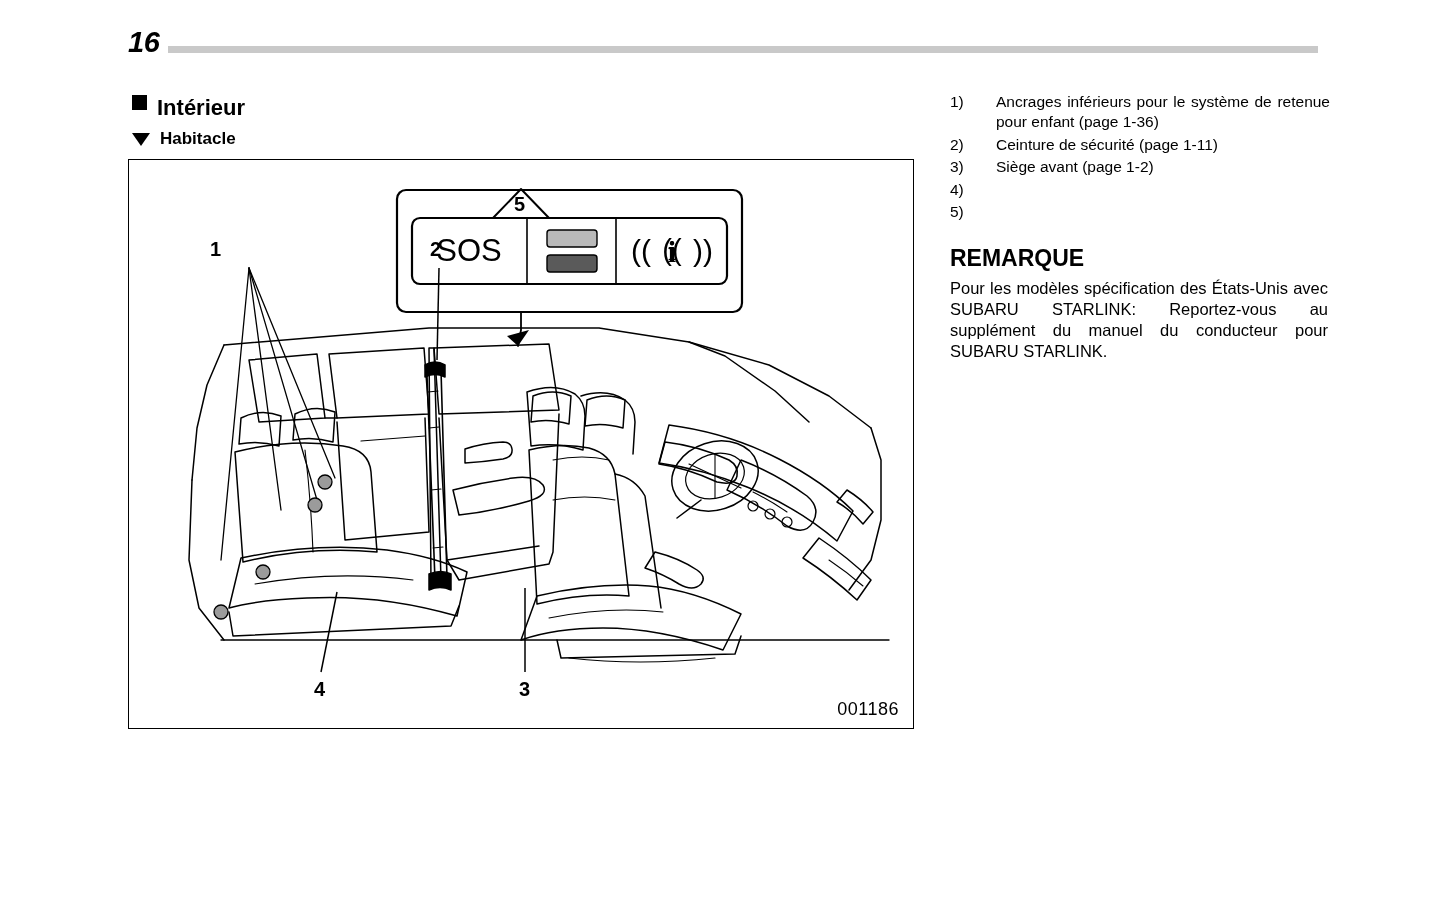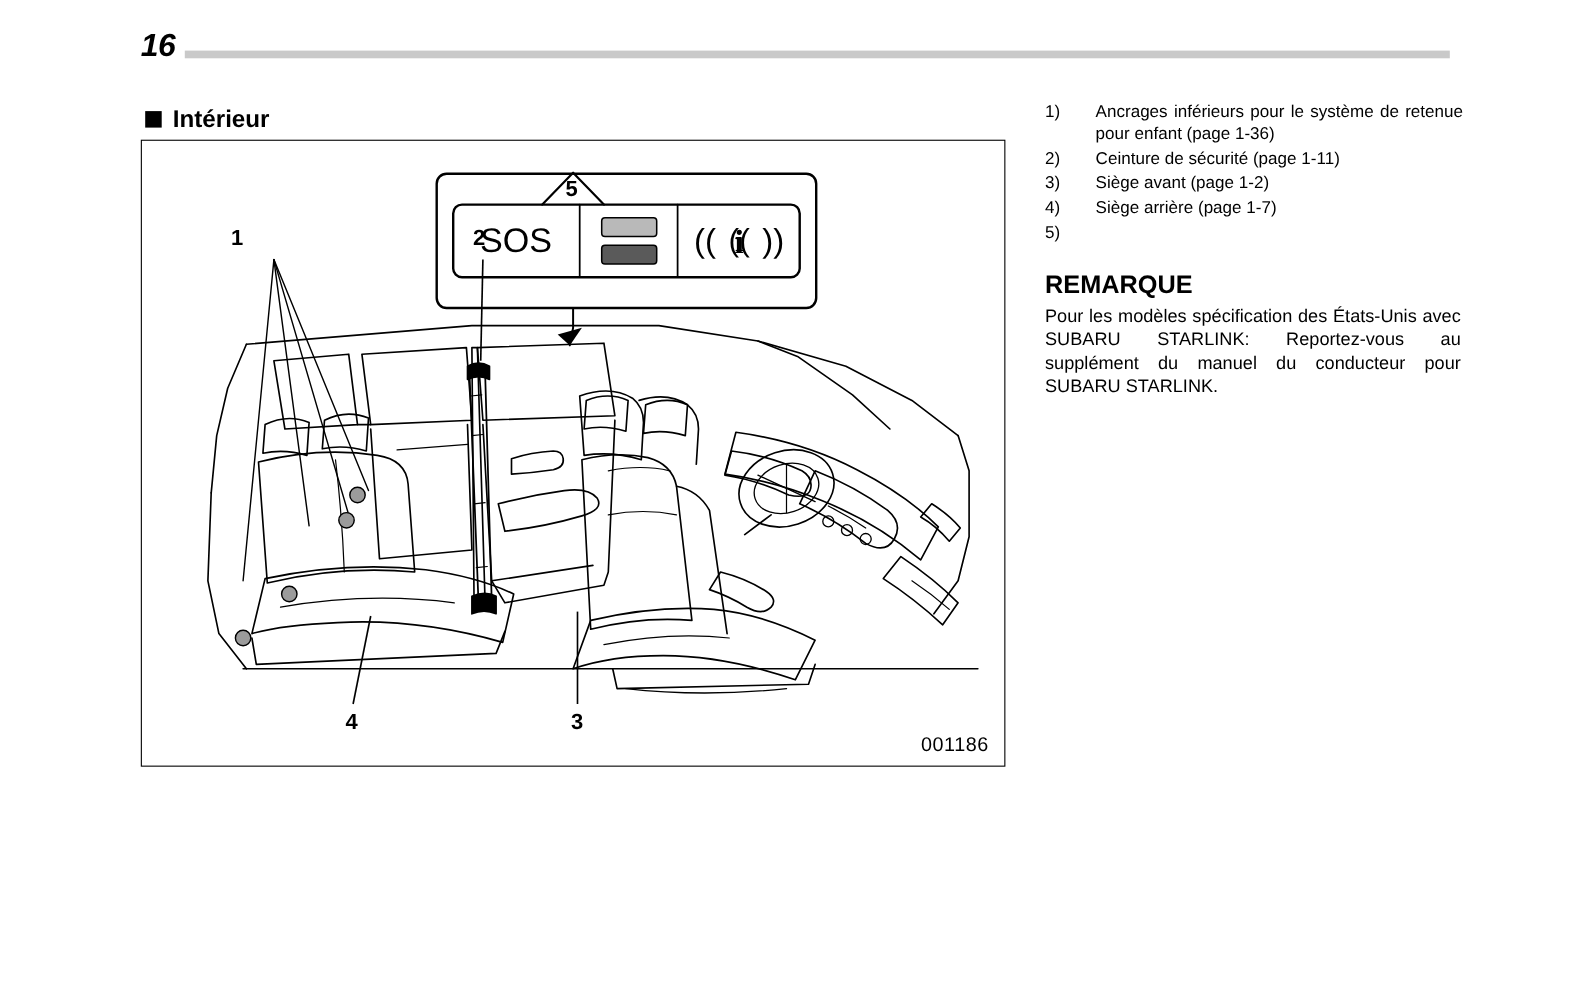--- a/index.html
+++ b/index.html
@@ -44,21 +44,21 @@
 
   
   .left-col {
     position: absolute;
     left: 128px;
     top: 95px;
     width: 790px;
   }
   .section-title {
     display: flex;
-    align-items: center;
+    align-items: flex-start;
     gap: 10px;
     font-size: 22px;
     font-weight: bold;
     margin: 0 0 6px 4px;
   }
   .sq-marker {
     width: 15px;
     height: 15px;
     background: #000;
     display: inline-block;
@@ -149,20 +149,24 @@
   <div class="header-rule"></div>
 </div>
 
 <div class="left-col">
 
   <div class="section-title">
     <span class="sq-marker"></span>
     <span>Intérieur</span>
   </div>
 
+  <div class="subsection-title">
+    <span class="tri-marker"></span>
+    <span>Habitacle</span>
+  </div>
 
   <div class="figure-box">
 
     <svg class="fig-svg" width="786" height="570" viewBox="0 0 786 570">
       <g fill="none" stroke="#000" stroke-width="1.6" stroke-linejoin="round" stroke-linecap="round">
 
         <rect x="268" y="30" width="345" height="122" rx="9" ry="9" stroke-width="2.2"></rect>
         <rect x="283" y="58" width="315" height="66" rx="8" ry="8" stroke-width="2.2"></rect>
 
         <line x1="398" y1="58" x2="398" y2="124"></line>
@@ -328,21 +332,20 @@
     <li class="legend-item">
       <span class="legend-num">2)</span>
       <span class="legend-text">Ceinture de sécurité (page 1-11)</span>
     </li>
     <li class="legend-item">
       <span class="legend-num">3)</span>
       <span class="legend-text">Siège avant (page 1-2)</span>
     </li>
     <li class="legend-item">
       <span class="legend-num">4)</span>
-      <span class="legend-text">Siège arrière (page 1-7)</span>
     </li>
     <li class="legend-item">
       <span class="legend-num">5)</span>
     </li>
   </ul>
 
   <h2 class="remark-heading">REMARQUE</h2>
   <p class="remark-body">Pour les modèles spécification des États-Unis avec SUBARU STARLINK: Reportez-vous au supplément du manuel du conducteur pour SUBARU STARLINK.</p>
 </div>
 

